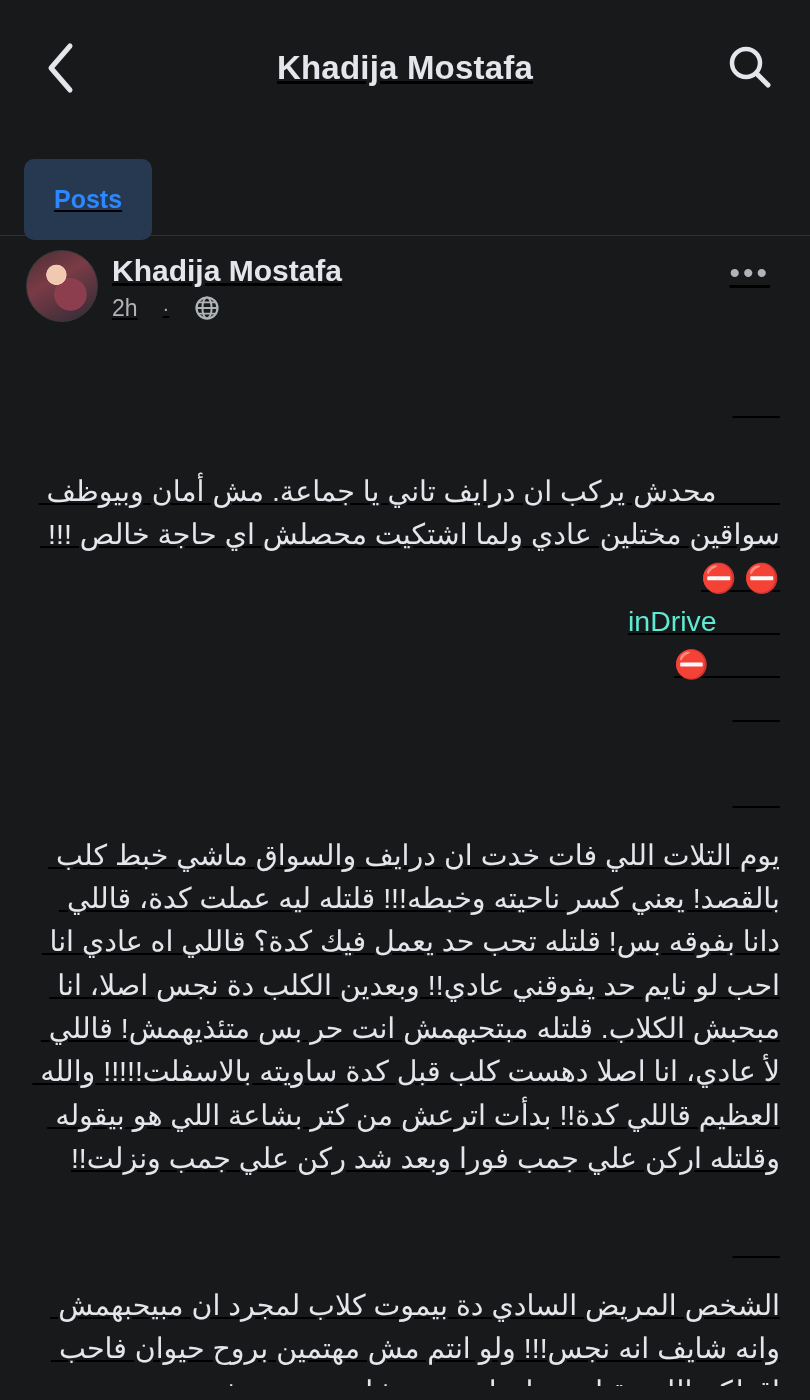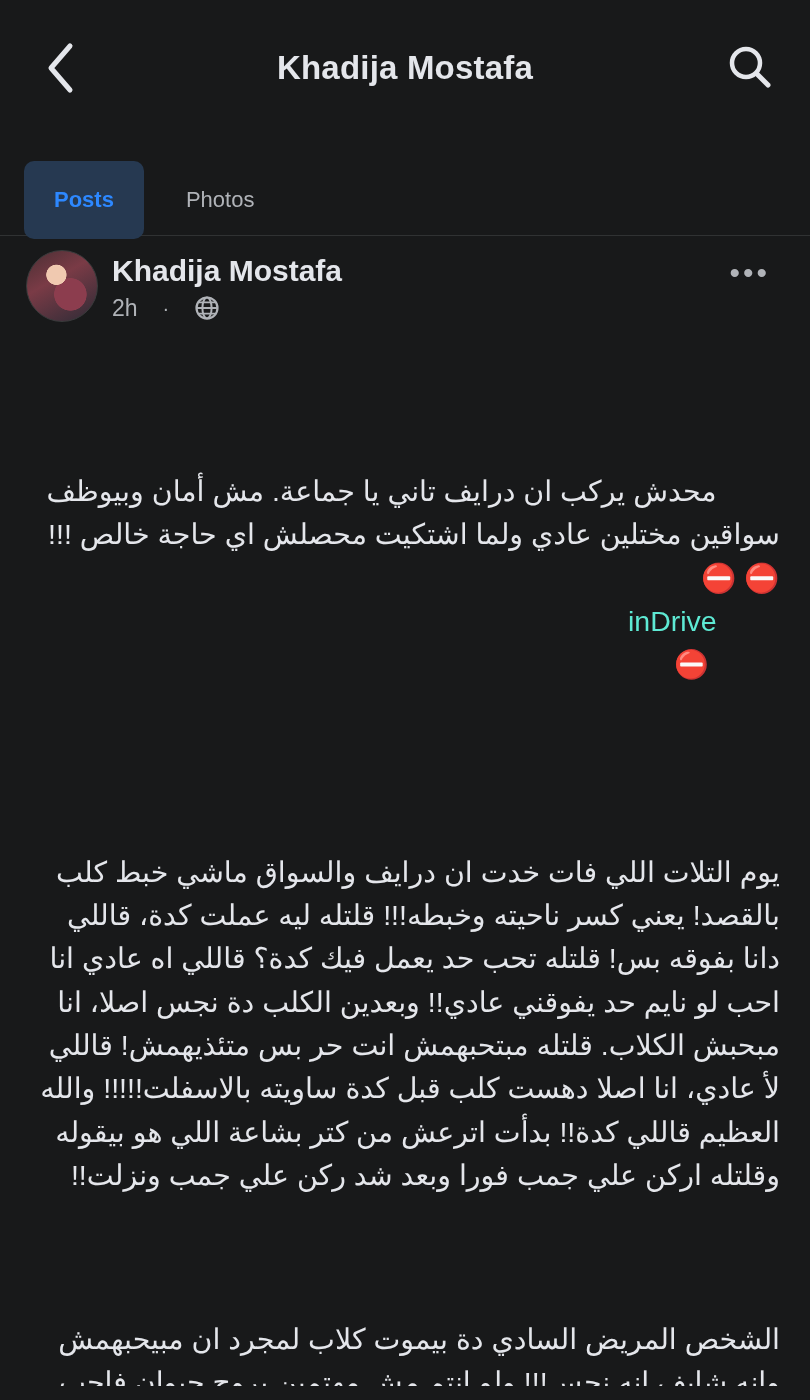--- a/index.html
+++ b/index.html
@@ -9,20 +9,21 @@
     background: #18191a;
     font-family: "Liberation Sans", sans-serif;
     overflow: hidden;
   }
   .screen {
     width: 810px;
     height: 1400px;
     background: #18191a;
     position: relative;
     overflow: hidden;
+    text-decoration: underline;
   }
 
   
   .header {
     height: 135px;
     display: flex;
     align-items: center;
     justify-content: space-between;
     padding: 0 34px;
     direction: ltr;
@@ -53,21 +54,21 @@
     display: flex;
     align-items: center;
     gap: 12px;
     padding: 0 24px;
     height: 96px;
     direction: ltr;
   }
   .tab {
     padding: 26px 30px;
     border-radius: 10px;
-    font-size: 22px;
+    font-size: 25px;
     color: #b0b3b8;
     cursor: pointer;
     white-space: nowrap;
     margin-top: 33px;
   }
   .tab.active {
     background: #263951;
     color: #2d88ff;
     font-weight: bold;
   }
@@ -134,21 +135,21 @@
     color: #e4e6eb;
     font-size: 28.5px;
     line-height: 1.52;
     direction: rtl;
     text-align: right;
     padding: 0 4px;
     white-space: pre-wrap;
     word-wrap: break-word;
   }
   .para { margin-bottom: 0; }
-  .para + .para { margin-top: 34px; }
+  .para + .para { margin-top: 17px; }
   .brand-link { color: #5eead4; }
   .noentry { font-size: 28px; }
 
   .bottom-fade {
     position: absolute;
     left: 0; right: 0; bottom: 0;
     height: 14px;
     background: #18191a;
   }
 </style>
@@ -171,21 +172,20 @@
         <svg width="48" height="48" viewBox="0 0 48 48" fill="none">
           <circle cx="21" cy="21" r="14" stroke="#e4e6eb" stroke-width="4.5"></circle>
           <path d="M31.5 31.5 L43 43" stroke="#e4e6eb" stroke-width="5" stroke-linecap="round"></path>
         </svg>
       </span>
     </div>
   </div>
 
   <div class="tabs">
     <div class="tab active">Posts</div>
-    <div class="tab">Photos</div>
   </div>
 
   <div class="divider"></div>
 
   <div class="post">
 
     <div class="post-head">
       <div class="avatar"></div>
       <div class="poster-meta">
         <div class="poster-name">Khadija Mostafa</div>

